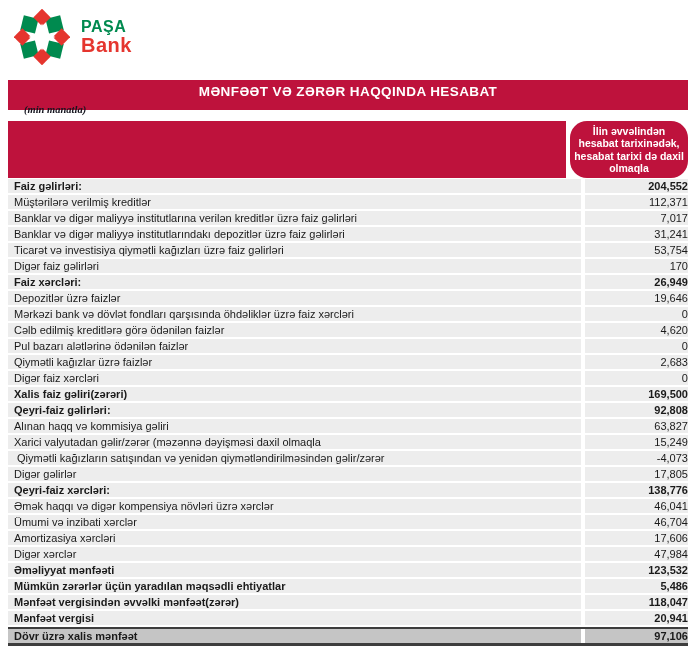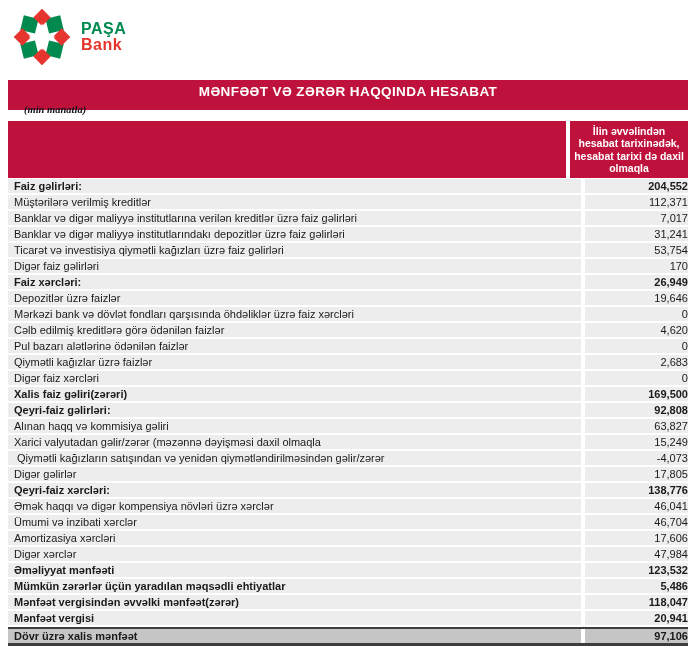--- a/index.html
+++ b/index.html
@@ -13,40 +13,40 @@
   *{box-sizing:border-box;margin:0;padding:0;}
   html,body{width:696px;height:660px;background:#fff;overflow:hidden;
     font-family:"Liberation Sans","DejaVu Sans",sans-serif;}
   .page{position:relative;width:696px;height:660px;background:#fff;}
 
   
   .logo{position:absolute;left:14px;top:9px;display:flex;align-items:center;gap:11px;}
   .logo-mark{width:56px;height:56px;display:block;}
   .brand{display:flex;flex-direction:column;justify-content:center;line-height:1.0;}
   .brand .top{color:var(--logo-green);font-weight:bold;font-size:16px;letter-spacing:0.5px;}
-  .brand .bottom{color:var(--logo-red);font-weight:bold;font-size:16px;letter-spacing:0.5px;}
+  .brand .bottom{color:var(--logo-red);font-weight:bold;font-size:20px;letter-spacing:0.5px;}
 
   
   .titlebar{position:absolute;left:8px;top:80px;width:680px;height:30px;
     background:var(--crimson);color:#fff;font-weight:bold;font-size:13.5px;
     text-align:center;line-height:23px;letter-spacing:0.4px;}
 
   
   .unitnote{position:absolute;left:24px;top:104px;width:680px;text-align:left;
     font-family:"Liberation Serif","DejaVu Serif",serif;font-style:italic;font-weight:bold;
     font-size:10.5px;color:#14141e;}
 
   
   .table{position:absolute;left:8px;top:121px;width:680px;}
   .thead{display:flex;margin-bottom:1px;}
   .thead .hlabel{width:558px;background:var(--crimson);}
   .hgap{width:4px;background:#fff;}
   .thead .hvalue{width:118px;background:var(--crimson);color:#fff;font-weight:bold;
     font-size:10.5px;line-height:12.5px;text-align:center;padding:4px 2px;height:57px;
-    display:flex;align-items:center;justify-content:center;}
+    display:flex;align-items:center;justify-content:center;border-radius:17px;}
   .trow{display:flex;margin-bottom:2px;}
   .trow .tlabel{width:654px;background:var(--row-bg);height:14px;line-height:14px;
     font-size:11px;padding-left:6px;color:#1a1a1a;white-space:pre;overflow:hidden;}
   .trow .tgap{width:4px;background:#fff;}
   .trow .tvalue{width:118px;background:var(--row-bg);height:14px;line-height:14px;
     font-size:11px;text-align:right;color:#1a1a1a;}
   .trow.bold .tlabel,.trow.bold .tvalue{font-weight:bold;}
   .trow.highlight{border-top:2px solid var(--border-dark);border-bottom:3px solid var(--border-dark);margin-bottom:13px;}
   .trow.highlight .tlabel,.trow.highlight .tvalue{background:var(--highlight-bg);}
 </style>

